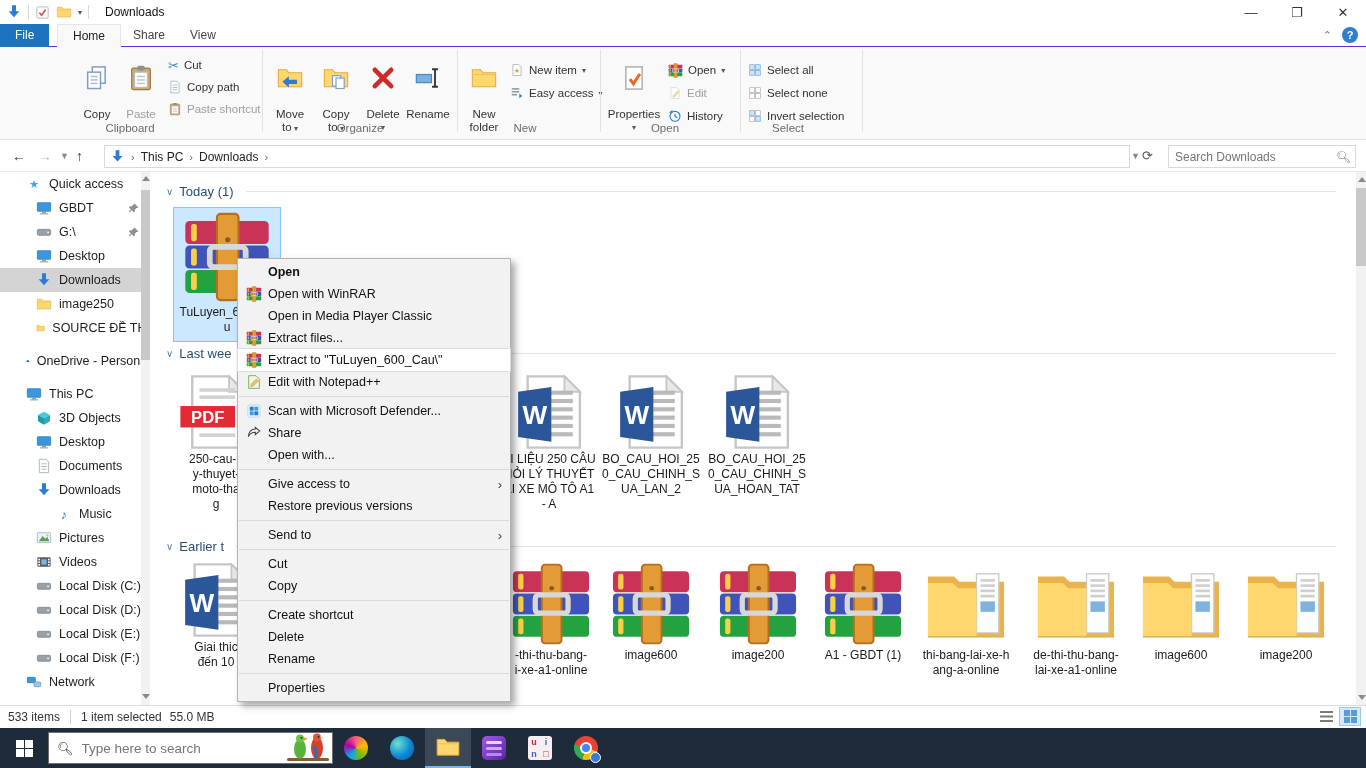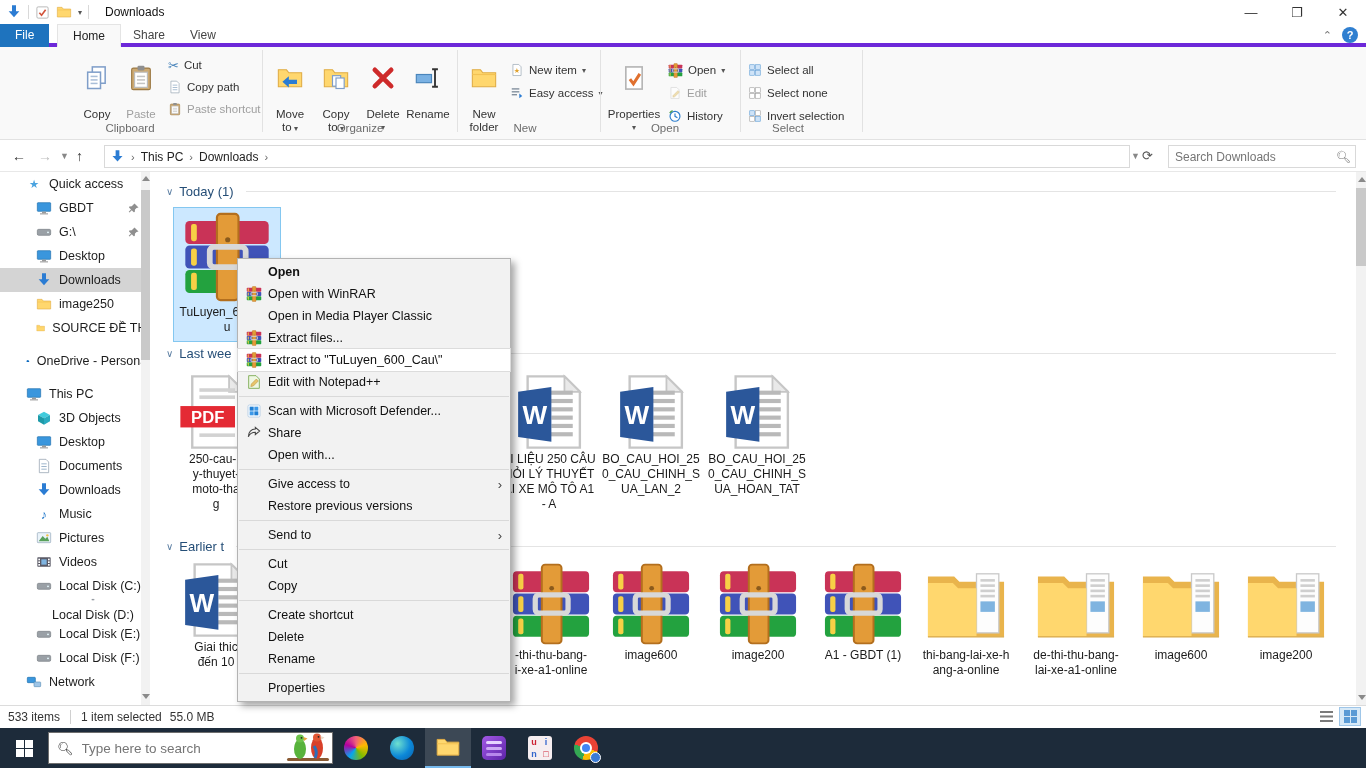--- a/index.html
+++ b/index.html
@@ -8,21 +8,21 @@
   .abs{position:absolute;}
   svg{display:block;}
   
   .titlebar{position:absolute;left:0;top:0;width:1366px;height:24px;background:#fff;display:flex;align-items:center;}
   .qat{display:flex;align-items:center;gap:6px;padding-left:6px;}
   .qsep{width:1px;height:14px;background:#d9d9d9;}
   .title{margin-left:10px;font-size:12px;color:#111;}
   .winbtns{position:absolute;right:0;top:0;height:24px;display:flex;}
   .wbtn{width:46px;height:24px;display:flex;align-items:center;justify-content:center;font-size:13px;color:#333;}
   
-  .tabrow{position:absolute;left:0;top:24px;width:1366px;height:23px;background:#fff;border-bottom:4px solid #6d28d9;}
+  .tabrow{position:absolute;left:0;top:24px;width:1366px;height:23px;background:#fff;border-bottom:1px solid #6d28d9;}
   .tab{position:absolute;top:0;height:23px;padding:4px 15px;font-size:12px;color:#444;}
   .tab.file{background:#1e73be;color:#fff;}
   .tab.active{background:#f9f9f9;border:1px solid #e4e4e4;border-bottom:1px solid #f9f9f9;color:#222;}
   .ribbonhelp{position:absolute;right:8px;top:27px;display:flex;gap:10px;align-items:center;}
   .chev-up{color:#777;font-size:11px;}
   .helpbtn{width:16px;height:16px;border-radius:50%;background:#2f7fd0;color:#fff;font-size:11px;font-weight:bold;display:flex;align-items:center;justify-content:center;}
   
   .ribbon{position:absolute;left:0;top:47px;width:1366px;height:93px;background:#f9f9f9;border-bottom:1px solid #e2e2e2;}
   .bb{position:absolute;top:4px;text-align:center;font-size:11.5px;line-height:13px;color:#333;white-space:pre-line;}
   .bb .bicon{margin:0 auto 3px;}
@@ -591,21 +591,21 @@
           <use href="#sym-docpage"></use>
         </svg>
       <span>Documents</span>
     </div>
     <div class="si" style="padding-left:36px;">
       <svg width="16" height="16">
           <use href="#sym-downarrow"></use>
         </svg>
       <span>Downloads</span>
     </div>
-    <div class="si" style="padding-left:36px;">
+    <div class="si" style="padding-left:56px;">
       <svg width="16" height="16">
           <use href="#sym-music"></use>
         </svg>
       <span>Music</span>
     </div>
     <div class="si" style="padding-left:36px;">
       <svg width="16" height="16">
           <use href="#sym-pic"></use>
         </svg>
       <span>Pictures</span>
@@ -615,21 +615,21 @@
           <use href="#sym-video"></use>
         </svg>
       <span>Videos</span>
     </div>
     <div class="si" style="padding-left:36px;">
       <svg width="16" height="16">
           <use href="#sym-drive"></use>
         </svg>
       <span>Local Disk (C:)</span>
     </div>
-    <div class="si" style="padding-left:36px;flex-direction:column;">
+    <div class="si" style="padding-left:36px;">
       <svg width="16" height="16">
           <use href="#sym-drive"></use>
         </svg>
       <span>Local Disk (D:)</span>
     </div>
     <div class="si" style="padding-left:36px;">
       <svg width="16" height="16">
           <use href="#sym-drive"></use>
         </svg>
       <span>Local Disk (E:)</span>

